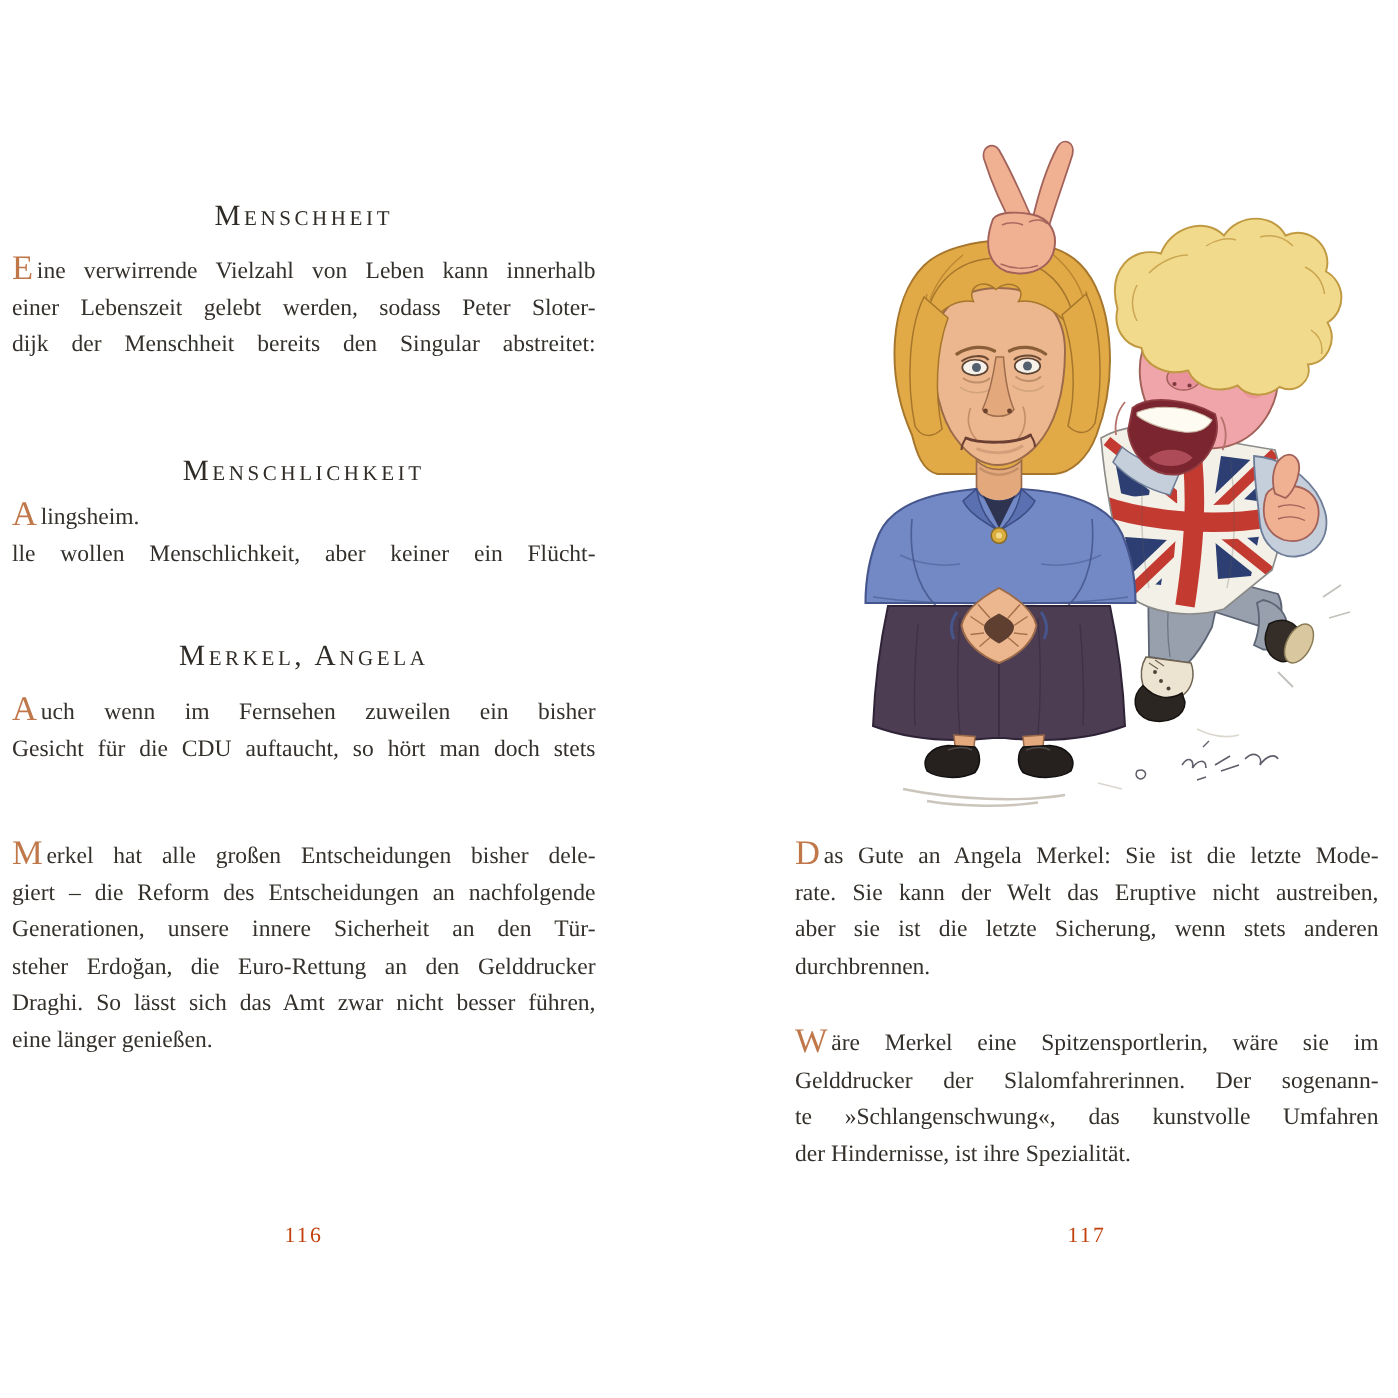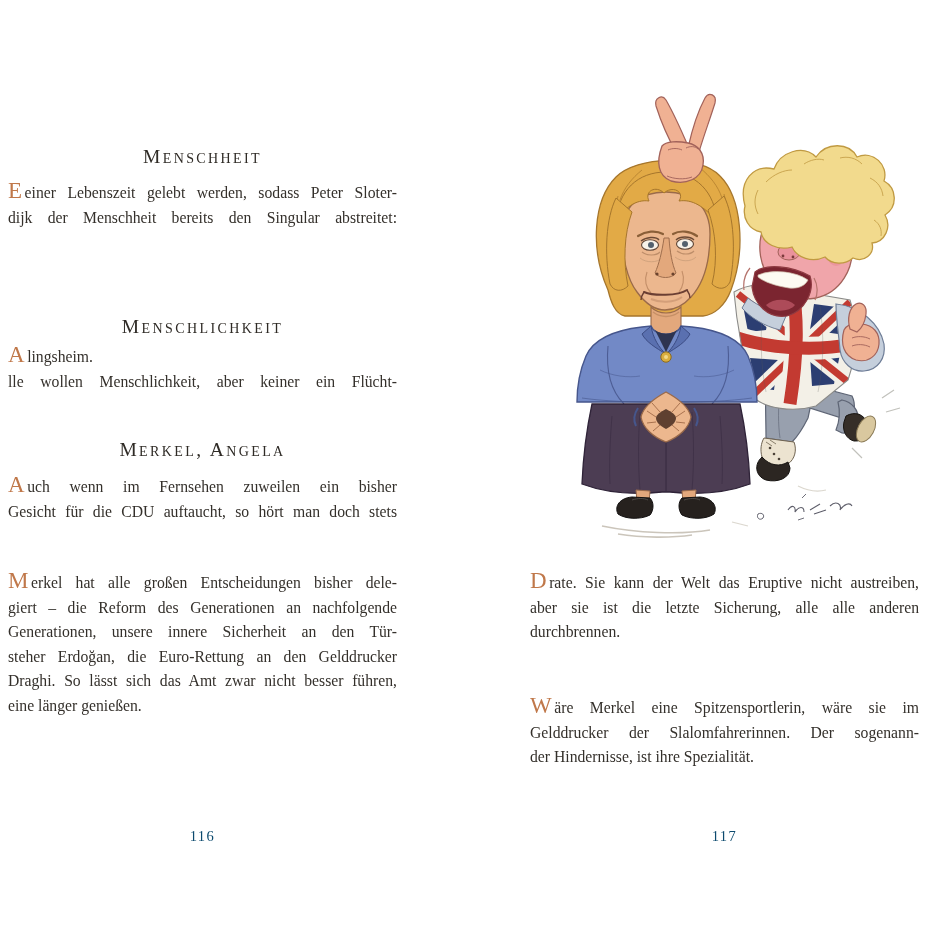--- a/index.html
+++ b/index.html
@@ -1,52 +1,53 @@
 <!DOCTYPE html>
 <html lang="de"><head>
 <meta charset="utf-8">
 <style>
   html,body{margin:0;padding:0}
   body{
     width:932px;height:932px;position:relative;overflow:hidden;
     background:#ffffff;color:#34302b;
     font-family:"Liberation Serif", serif;
   }
-  .page{position:absolute;top:12px;height:656px}
+  .page{position:absolute;top:0;height:656px}
   .page-left{left:8px;width:389px}
   .page-right{left:530px;width:389px}
   .heading{
     position:absolute;left:0;right:0;margin:0;text-align:center;
     font-weight:400;font-variant:small-caps;font-size:19.5px;
     letter-spacing:2.4px;line-height:22px;color:#2f2b26;
   }
   .para{position:absolute;left:0;right:0;font-size:15.7px;color:#34302b}
   .plines{display:block}
   .tline{text-align:justify;text-align-last:justify;line-height:24.6px}
   .tline-last{text-align-last:left}
   .initial{
     float:left;font-size:23px;line-height:20px;margin-right:2.5px;
     color:#c0784a;
   }
   .pagenum{
     position:absolute;left:0;right:0;text-align:center;
-    font-size:14.5px;letter-spacing:1.5px;color:#0c4a6e;
+    font-size:14.5px;letter-spacing:1.5px;color:#c2410c;
   }
   .illu{position:absolute;left:552px;top:86px;width:364px;height:456px}
 </style>
 </head>
 <body>
 
 <section class="page page-left">
 
   <h3 class="heading" style="top:134px">Menschheit</h3>
 
   <div class="para" style="top:169px">
     <span class="initial">E</span>
     <span class="plines">
+        <div class="tline">ine verwirrende Vielzahl von Leben kann innerhalb</div>
         <div class="tline">einer Lebenszeit gelebt werden, sodass Peter Sloter-</div>
         <div class="tline">dijk der Menschheit bereits den Singular abstreitet:</div>
       </span>
   </div>
 
   <h3 class="heading" style="top:304px">Menschlichkeit</h3>
 
   <div class="para" style="top:333px">
     <span class="initial">A</span>
     <span class="plines">
@@ -62,47 +63,49 @@
     <span class="plines">
         <div class="tline">uch wenn im Fernsehen zuweilen ein bisher</div>
         <div class="tline">Gesicht für die CDU auftaucht, so hört man doch stets</div>
       </span>
   </div>
 
   <div class="para" style="top:559px">
     <span class="initial">M</span>
     <span class="plines">
         <div class="tline">erkel hat alle großen Entscheidungen bisher dele-</div>
-        <div class="tline">giert – die Reform des Generationen an nachfolgende</div>
+        <div class="tline">giert – die Reform des Entscheidungen an nachfolgende</div>
         <div class="tline">Generationen, unsere innere Sicherheit an den Tür-</div>
         <div class="tline">steher Erdoğan, die Euro-Rettung an den Gelddrucker</div>
         <div class="tline">Draghi. So lässt sich das Amt zwar nicht besser führen,</div>
         <div class="tline tline-last">eine länger genießen.</div>
       </span>
   </div>
 
   <div class="pagenum" style="top:816px">116</div>
 </section>
 
 <section class="page page-right">
 
   <div class="para" style="top:559px">
     <span class="initial">D</span>
     <span class="plines">
+        <div class="tline">as Gute an Angela Merkel: Sie ist die letzte Mode-</div>
         <div class="tline">rate. Sie kann der Welt das Eruptive nicht austreiben,</div>
-        <div class="tline">aber sie ist die letzte Sicherung, alle alle anderen</div>
+        <div class="tline">aber sie ist die letzte Sicherung, wenn stets anderen</div>
         <div class="tline tline-last">durchbrennen.</div>
       </span>
   </div>
 
   <div class="para" style="top:684px">
     <span class="initial">W</span>
     <span class="plines">
         <div class="tline">äre Merkel eine Spitzensportlerin, wäre sie im</div>
         <div class="tline">Gelddrucker der Slalomfahrerinnen. Der sogenann-</div>
+        <div class="tline">te »Schlangenschwung«, das kunstvolle Umfahren</div>
         <div class="tline tline-last">der Hindernisse, ist ihre Spezialität.</div>
       </span>
   </div>
 
   <div class="pagenum" style="top:816px">117</div>
 </section>
 
 <svg class="illu" viewBox="0 0 364 456" role="img" aria-label="Watercolor caricature: Boris Johnson, draped in the Union Jack and giving a thumbs-up, makes a V-sign behind Angela Merkel, who stands grumpily with her hands in the Merkel rhombus pose">
   <defs>
     <clipPath id="flagClip">

